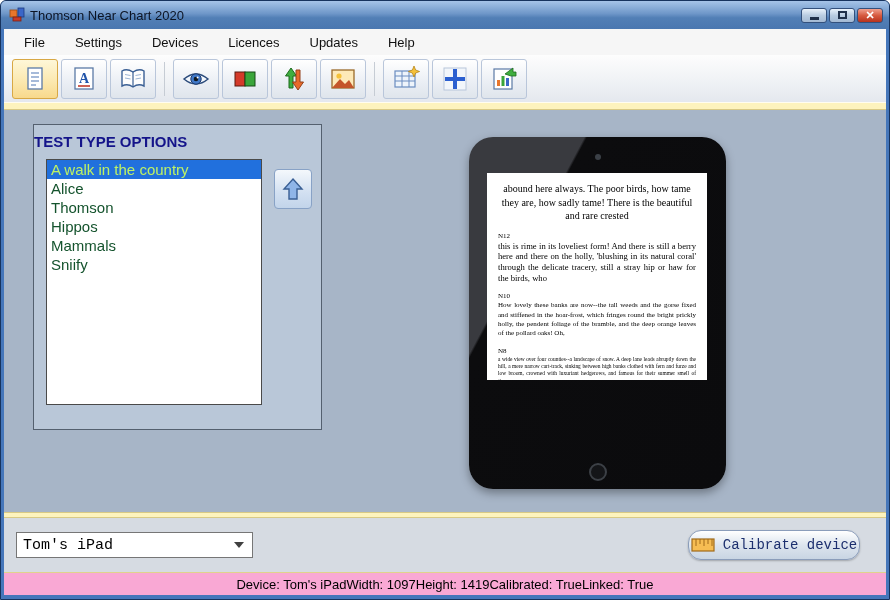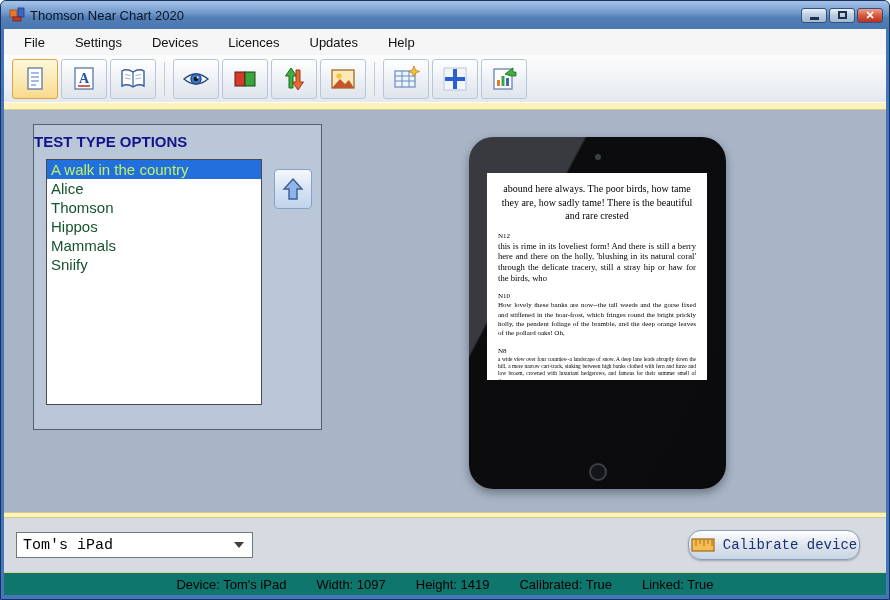--- a/index.html
+++ b/index.html
@@ -81,22 +81,22 @@
   .combo-label{ flex:1 1 auto; }
   .combo-caret{ width:0; height:0; border-left:5px solid transparent; border-right:5px solid transparent;
     border-top:6px solid #404040; margin-right:2px; }
   .calibrate-btn{ margin-left:auto; margin-right:26px; width:172px; height:30px;
     border:1px solid #8b9dba; border-radius:13px;
     background:linear-gradient(#ffffff,#dde5ee 50%,#c9d5e3); display:flex; align-items:center;
     justify-content:center; gap:8px; font-size:14px; color:#1c2f6e; cursor:pointer;
     box-shadow:0 1px 2px rgba(0,0,0,0.25); }
 
   
-  .statusbar{ height:23px; background:#0f766e; border-top:1px solid #e0d28c; display:flex;
-    align-items:center; justify-content:center; gap:30px; font-size:13px; color:#000; }
+  .statusbar{ height:23px; background:#f9a8d4; border-top:1px solid #e0d28c; display:flex;
+    align-items:center; justify-content:center; font-size:13px; color:#000; }
 </style>
 </head>
 <body>
 
 <div class="window">
 
   <div class="titlebar">
     <svg class="app-icon" viewBox="0 0 16 16">
       <rect x="1" y="3" width="7" height="7" fill="#e8762c" stroke="#9c4a12" stroke-width="0.8"></rect>
       <rect x="9" y="1" width="6" height="9" fill="#3a66c8" stroke="#1d3a80" stroke-width="0.8"></rect>

